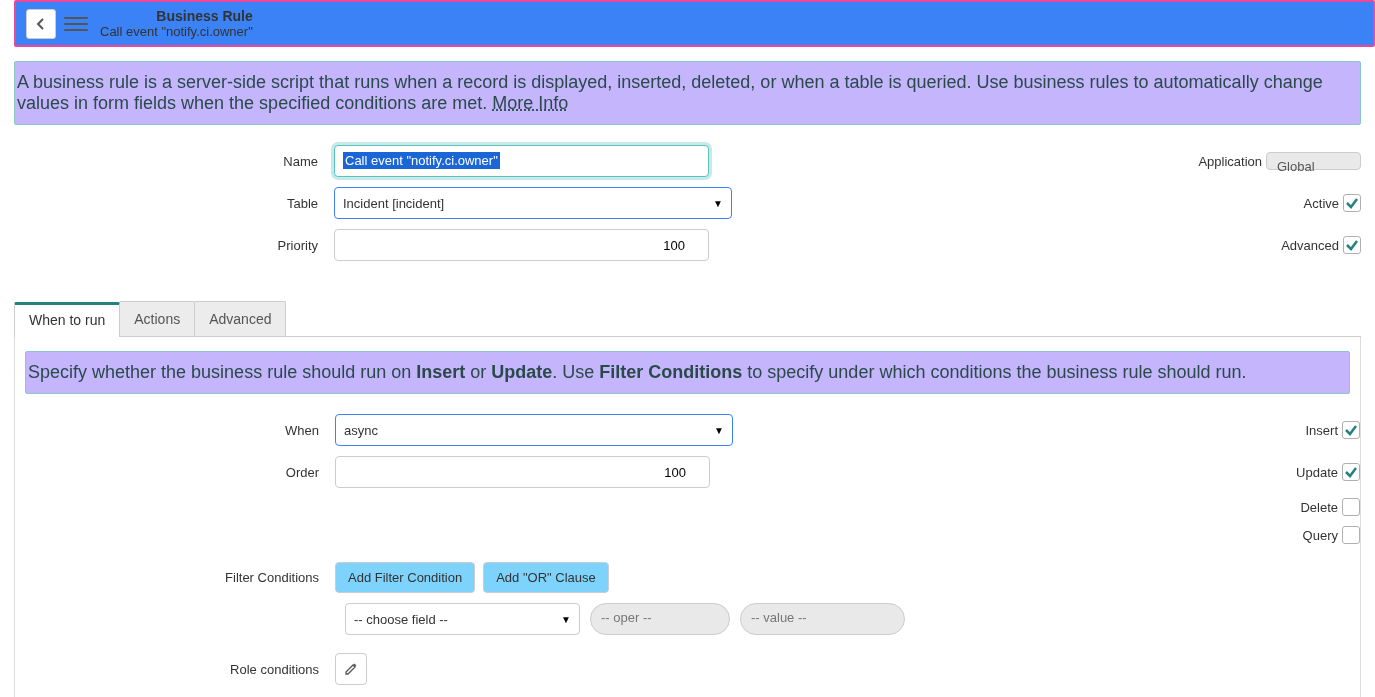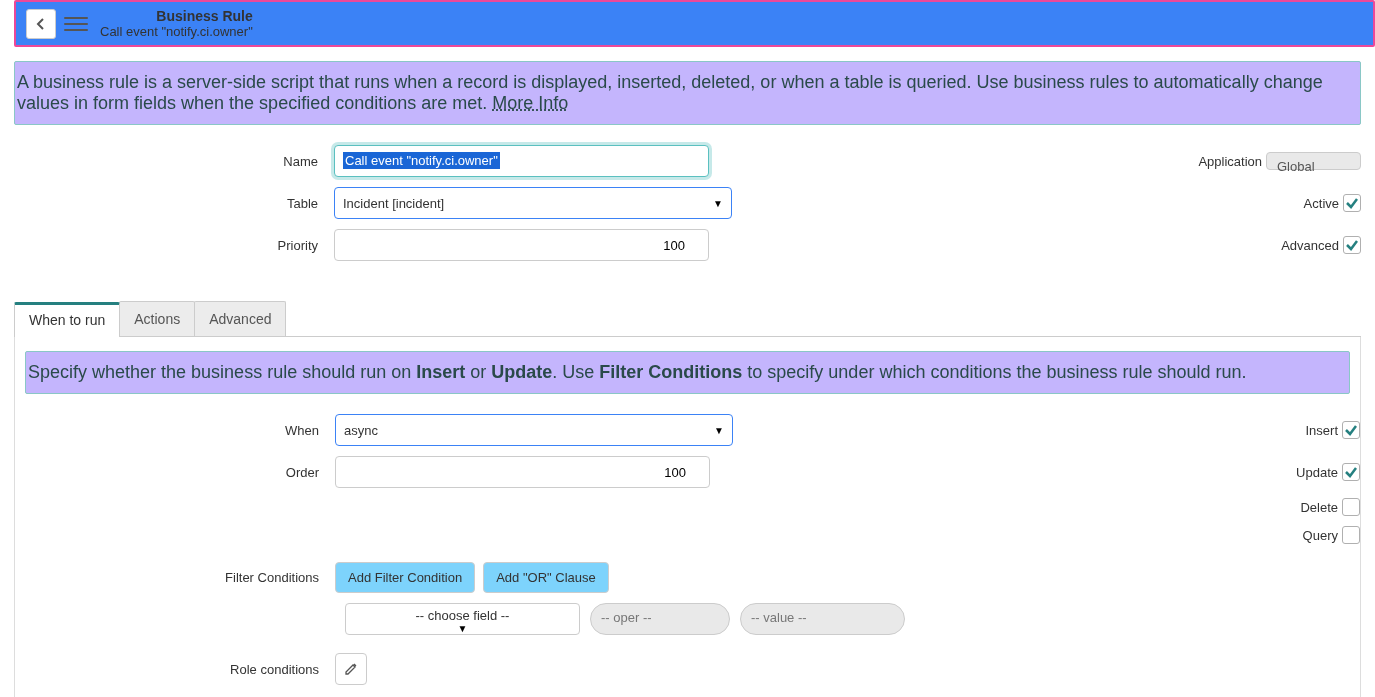--- a/index.html
+++ b/index.html
@@ -86,21 +86,21 @@
 
 .btn {
   padding: 7px 12px; border: 1px solid #ccc; background: #7dd3fc;
   border-radius: 4px; cursor: pointer; font-size: 13px; color: #333;
 }
 .btn-cluster { display: flex; gap: 8px; }
 
 .filter-field {
   width: 235px; height: 32px; padding: 4px 8px; border: 1px solid #ccc;
   border-radius: 4px; background: #fff; display: flex; align-items: center;
-  justify-content: space-between; cursor: pointer; flex-direction: column;
+  justify-content: space-between; cursor: pointer;
 }
 .filter-disabled {
   height: 32px; padding: 6px 10px; border: 1px solid #ccc; border-radius: 16px;
   background: #e9e9e9; color: #777;
 }
 .filter-oper { width: 140px; }
 .filter-value { width: 165px; }
 
 .icon-btn {
   width: 32px; height: 32px; border: 1px solid #ccc; border-radius: 4px;

